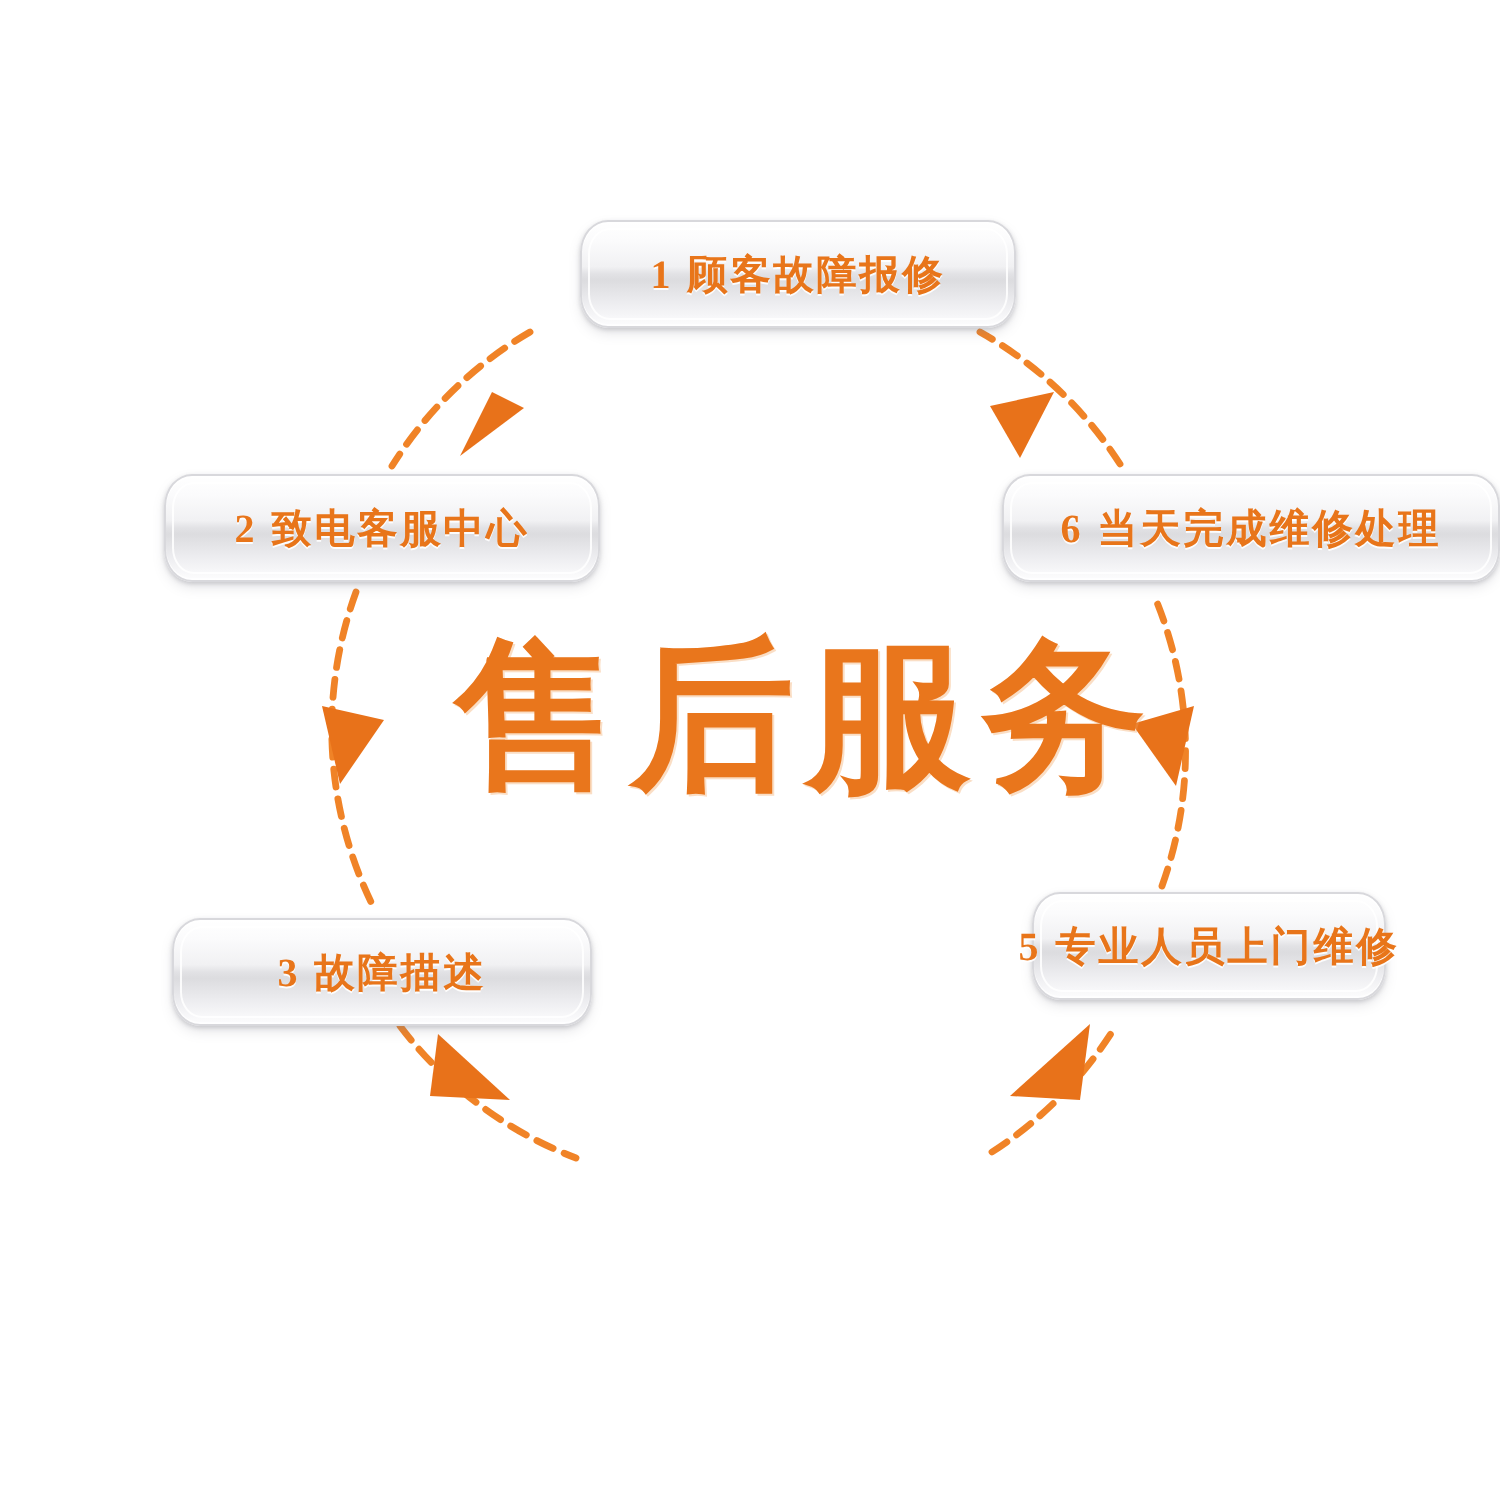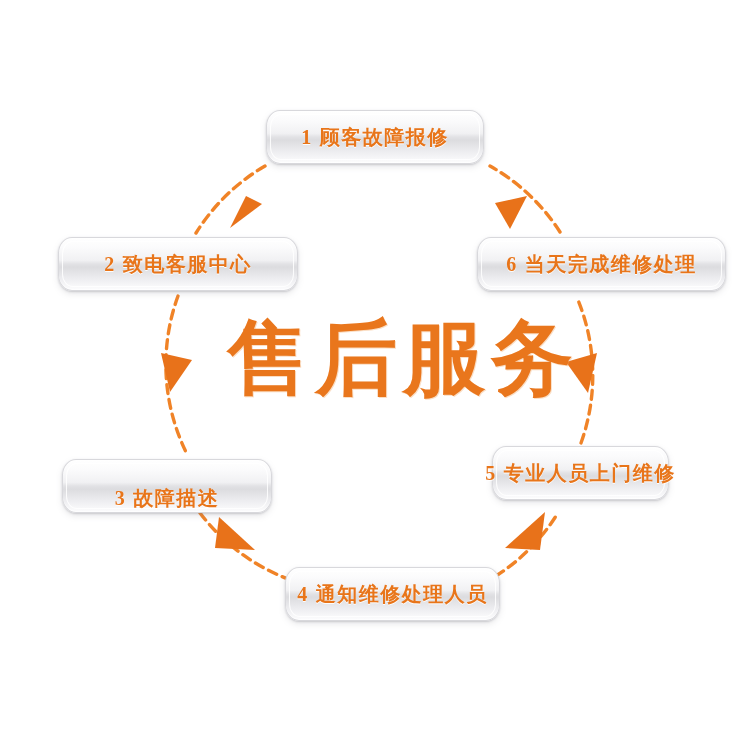--- a/index.html
+++ b/index.html
@@ -65,20 +65,21 @@
         #dcdcdf 56%,
         #ededf0 78%,
         #fdfdfe 100%);
     border: 1px solid #d8d8dc;
     box-shadow:
       0 1px 2px rgba(120,120,130,0.30),
       0 3px 6px rgba(130,130,140,0.18),
       inset 0 1px 0 rgba(255,255,255,0.95),
       inset 0 -1px 0 rgba(255,255,255,0.70);
     white-space: nowrap;
+    margin-left: 24px;
   }
   
   .chip::before {
     content: "";
     position: absolute;
     left: 3px; right: 3px; top: 3px; bottom: 3px;
     border-radius: 11px/13px;
     border: 1px solid rgba(255,255,255,0.85);
     pointer-events: none;
   }
@@ -93,23 +94,23 @@
     user-select: none;
   }
   .chip-num {
     font-family: "Liberation Serif", "DejaVu Serif", serif;
     font-weight: 700;
     margin-right: 7px;
   }
 
   
   #chip-1 { left: 266px; top: 110px; width: 218px; }
-  #chip-2 { left: 58px;  top: 237px; width: 240px; }
+  #chip-2 { left: 58px;  top: 237px; width: 218px; }
   #chip-6 { left: 477px; top: 237px; width: 249px; }
-  #chip-3 { left: 62px;  top: 459px; width: 210px; align-items: flex-end; }
+  #chip-3 { left: 62px;  top: 459px; width: 210px; }
   #chip-5 { left: 492px; top: 446px; width: 177px; }
   #chip-4 { left: 285px; top: 567px; width: 215px; }
 </style>
 </head>
 <body>
 
 <div id="stage">
 
   <svg id="arcs" viewBox="0 0 750 750">
     <defs>
@@ -157,23 +158,20 @@
   </div>
 
   <div class="chip" id="chip-2">
     <span class="chip-label"><span class="chip-num">2</span><span>致电客服中心</span></span>
   </div>
 
   <div class="chip" id="chip-3">
     <span class="chip-label"><span class="chip-num">3</span><span>故障描述</span></span>
   </div>
 
-  <div class="chip" id="chip-4">
-    <span class="chip-label"><span class="chip-num">4</span><span>通知维修处理人员</span></span>
-  </div>
 
   <div class="chip" id="chip-5">
     <span class="chip-label"><span class="chip-num">5</span><span>专业人员上门维修</span></span>
   </div>
 
   <div class="chip" id="chip-6">
     <span class="chip-label"><span class="chip-num">6</span><span>当天完成维修处理</span></span>
   </div>
 
 </div>

